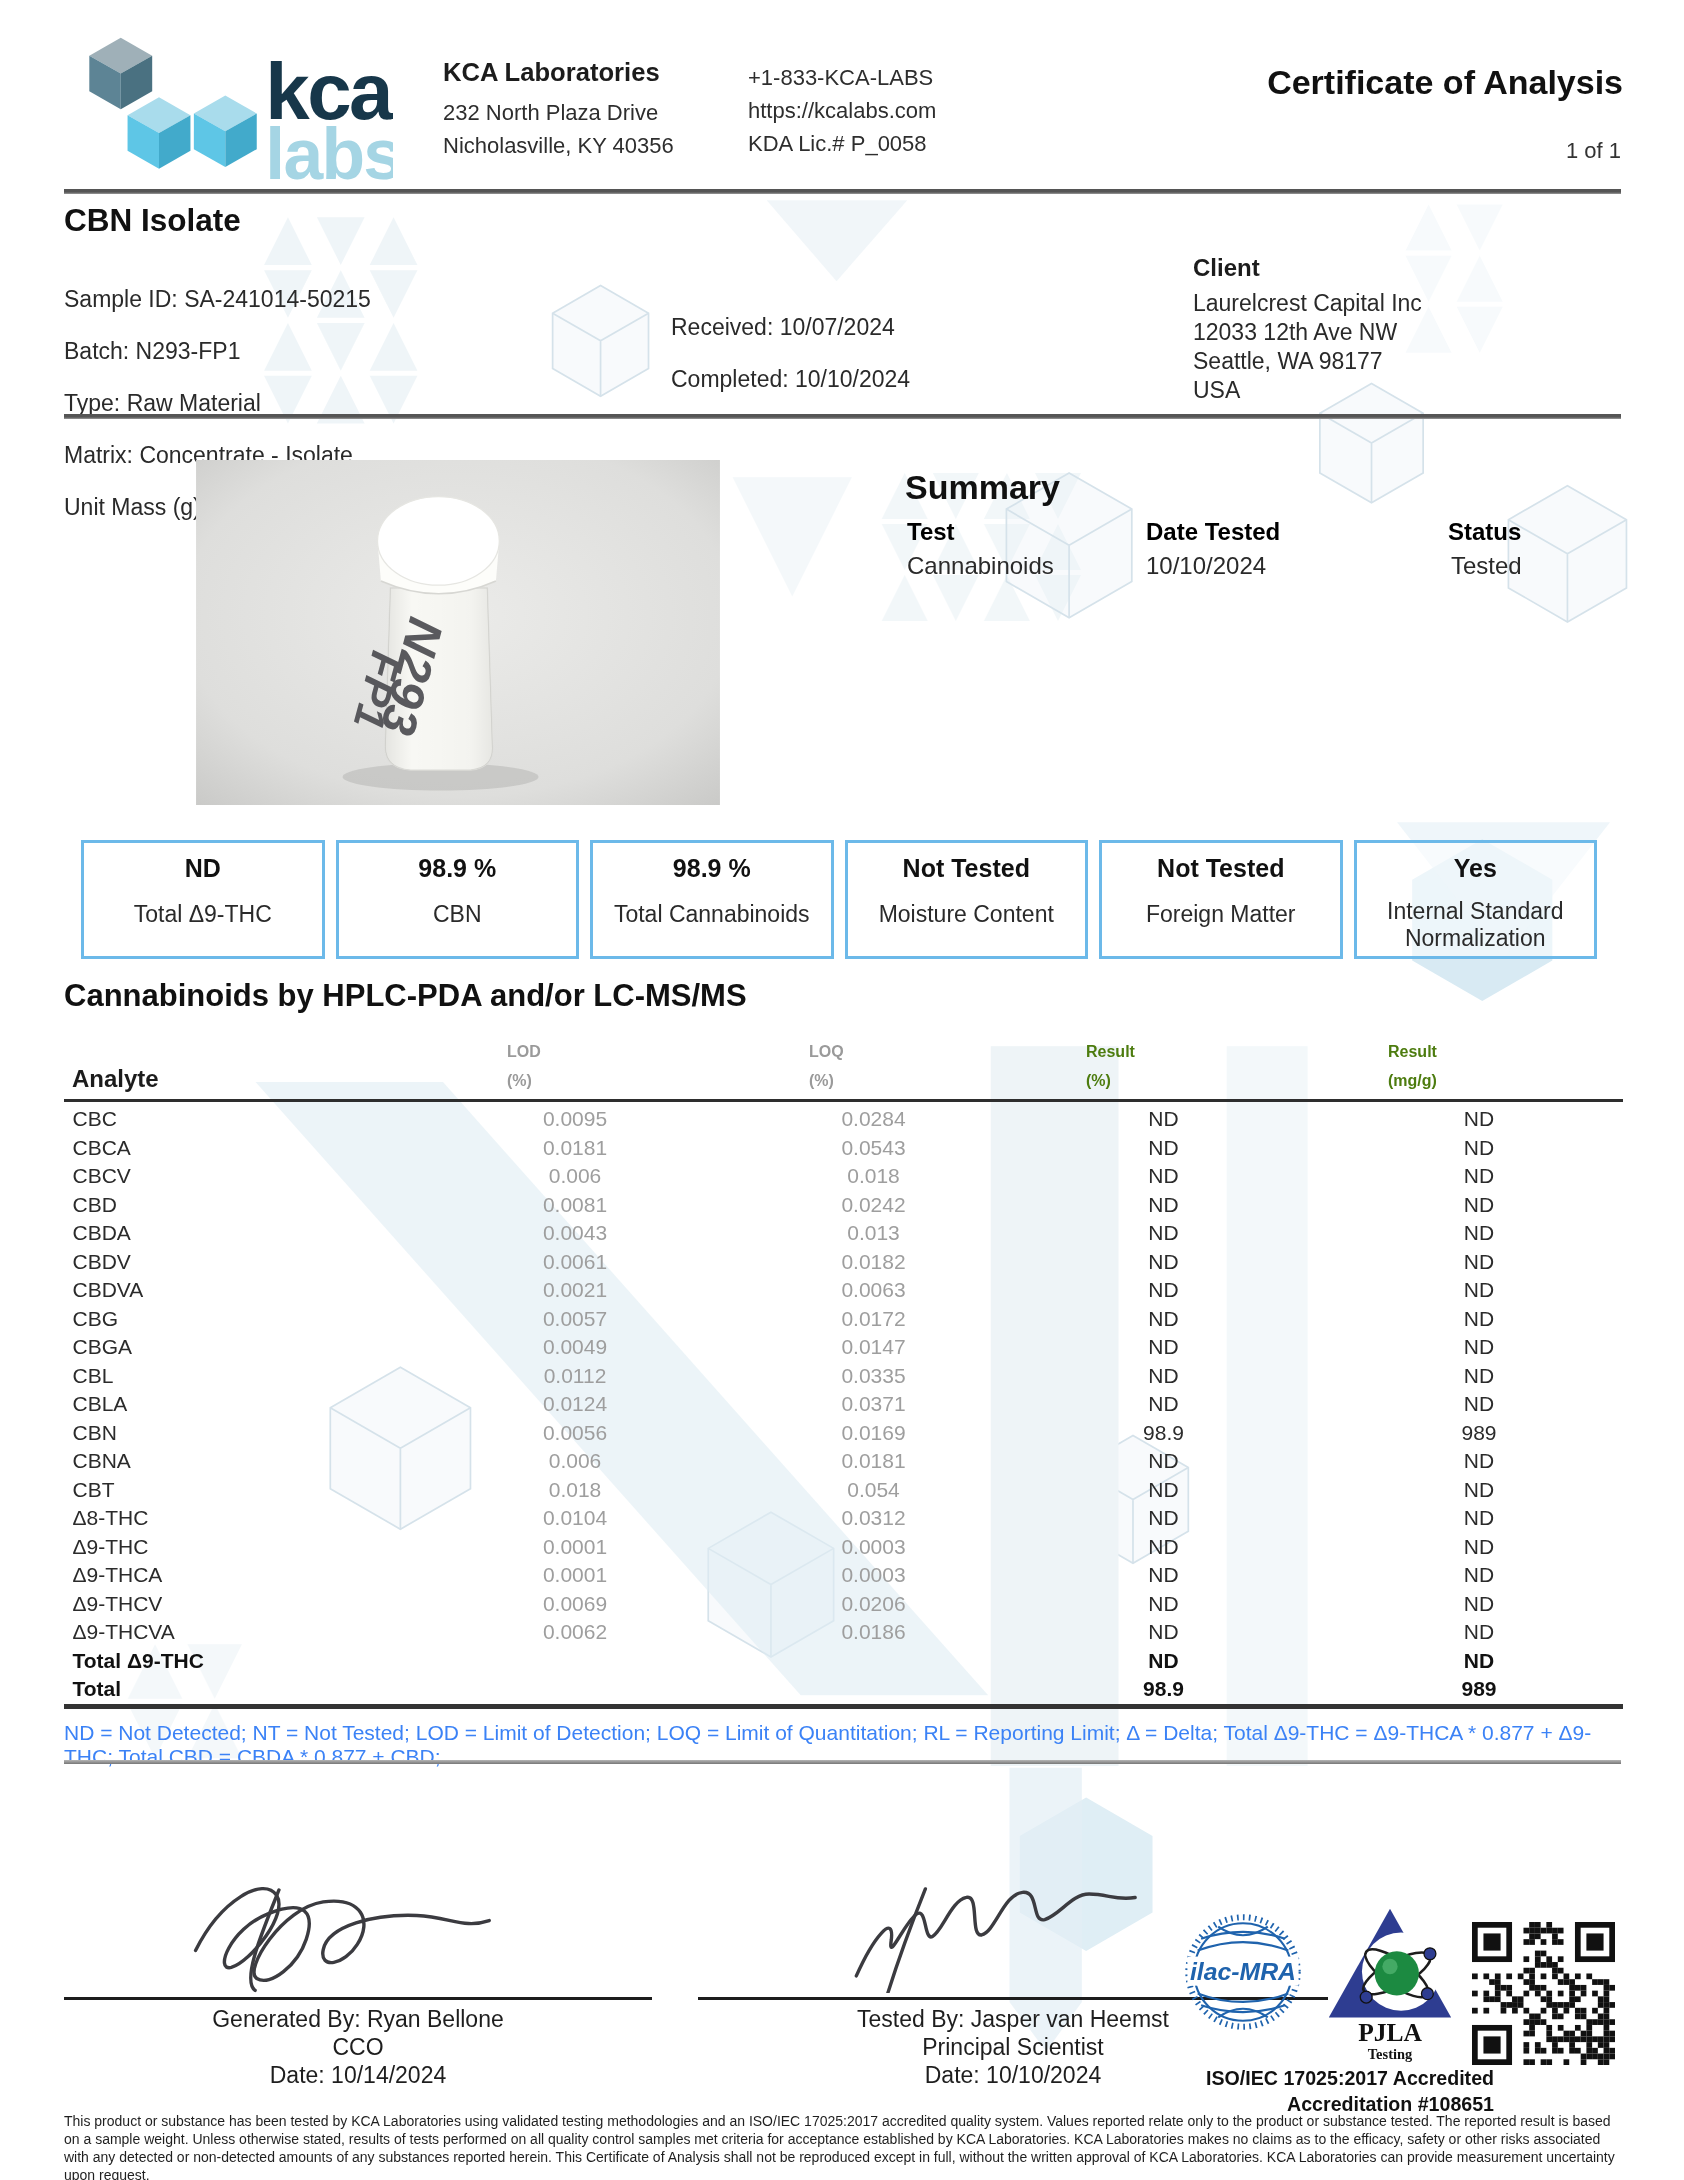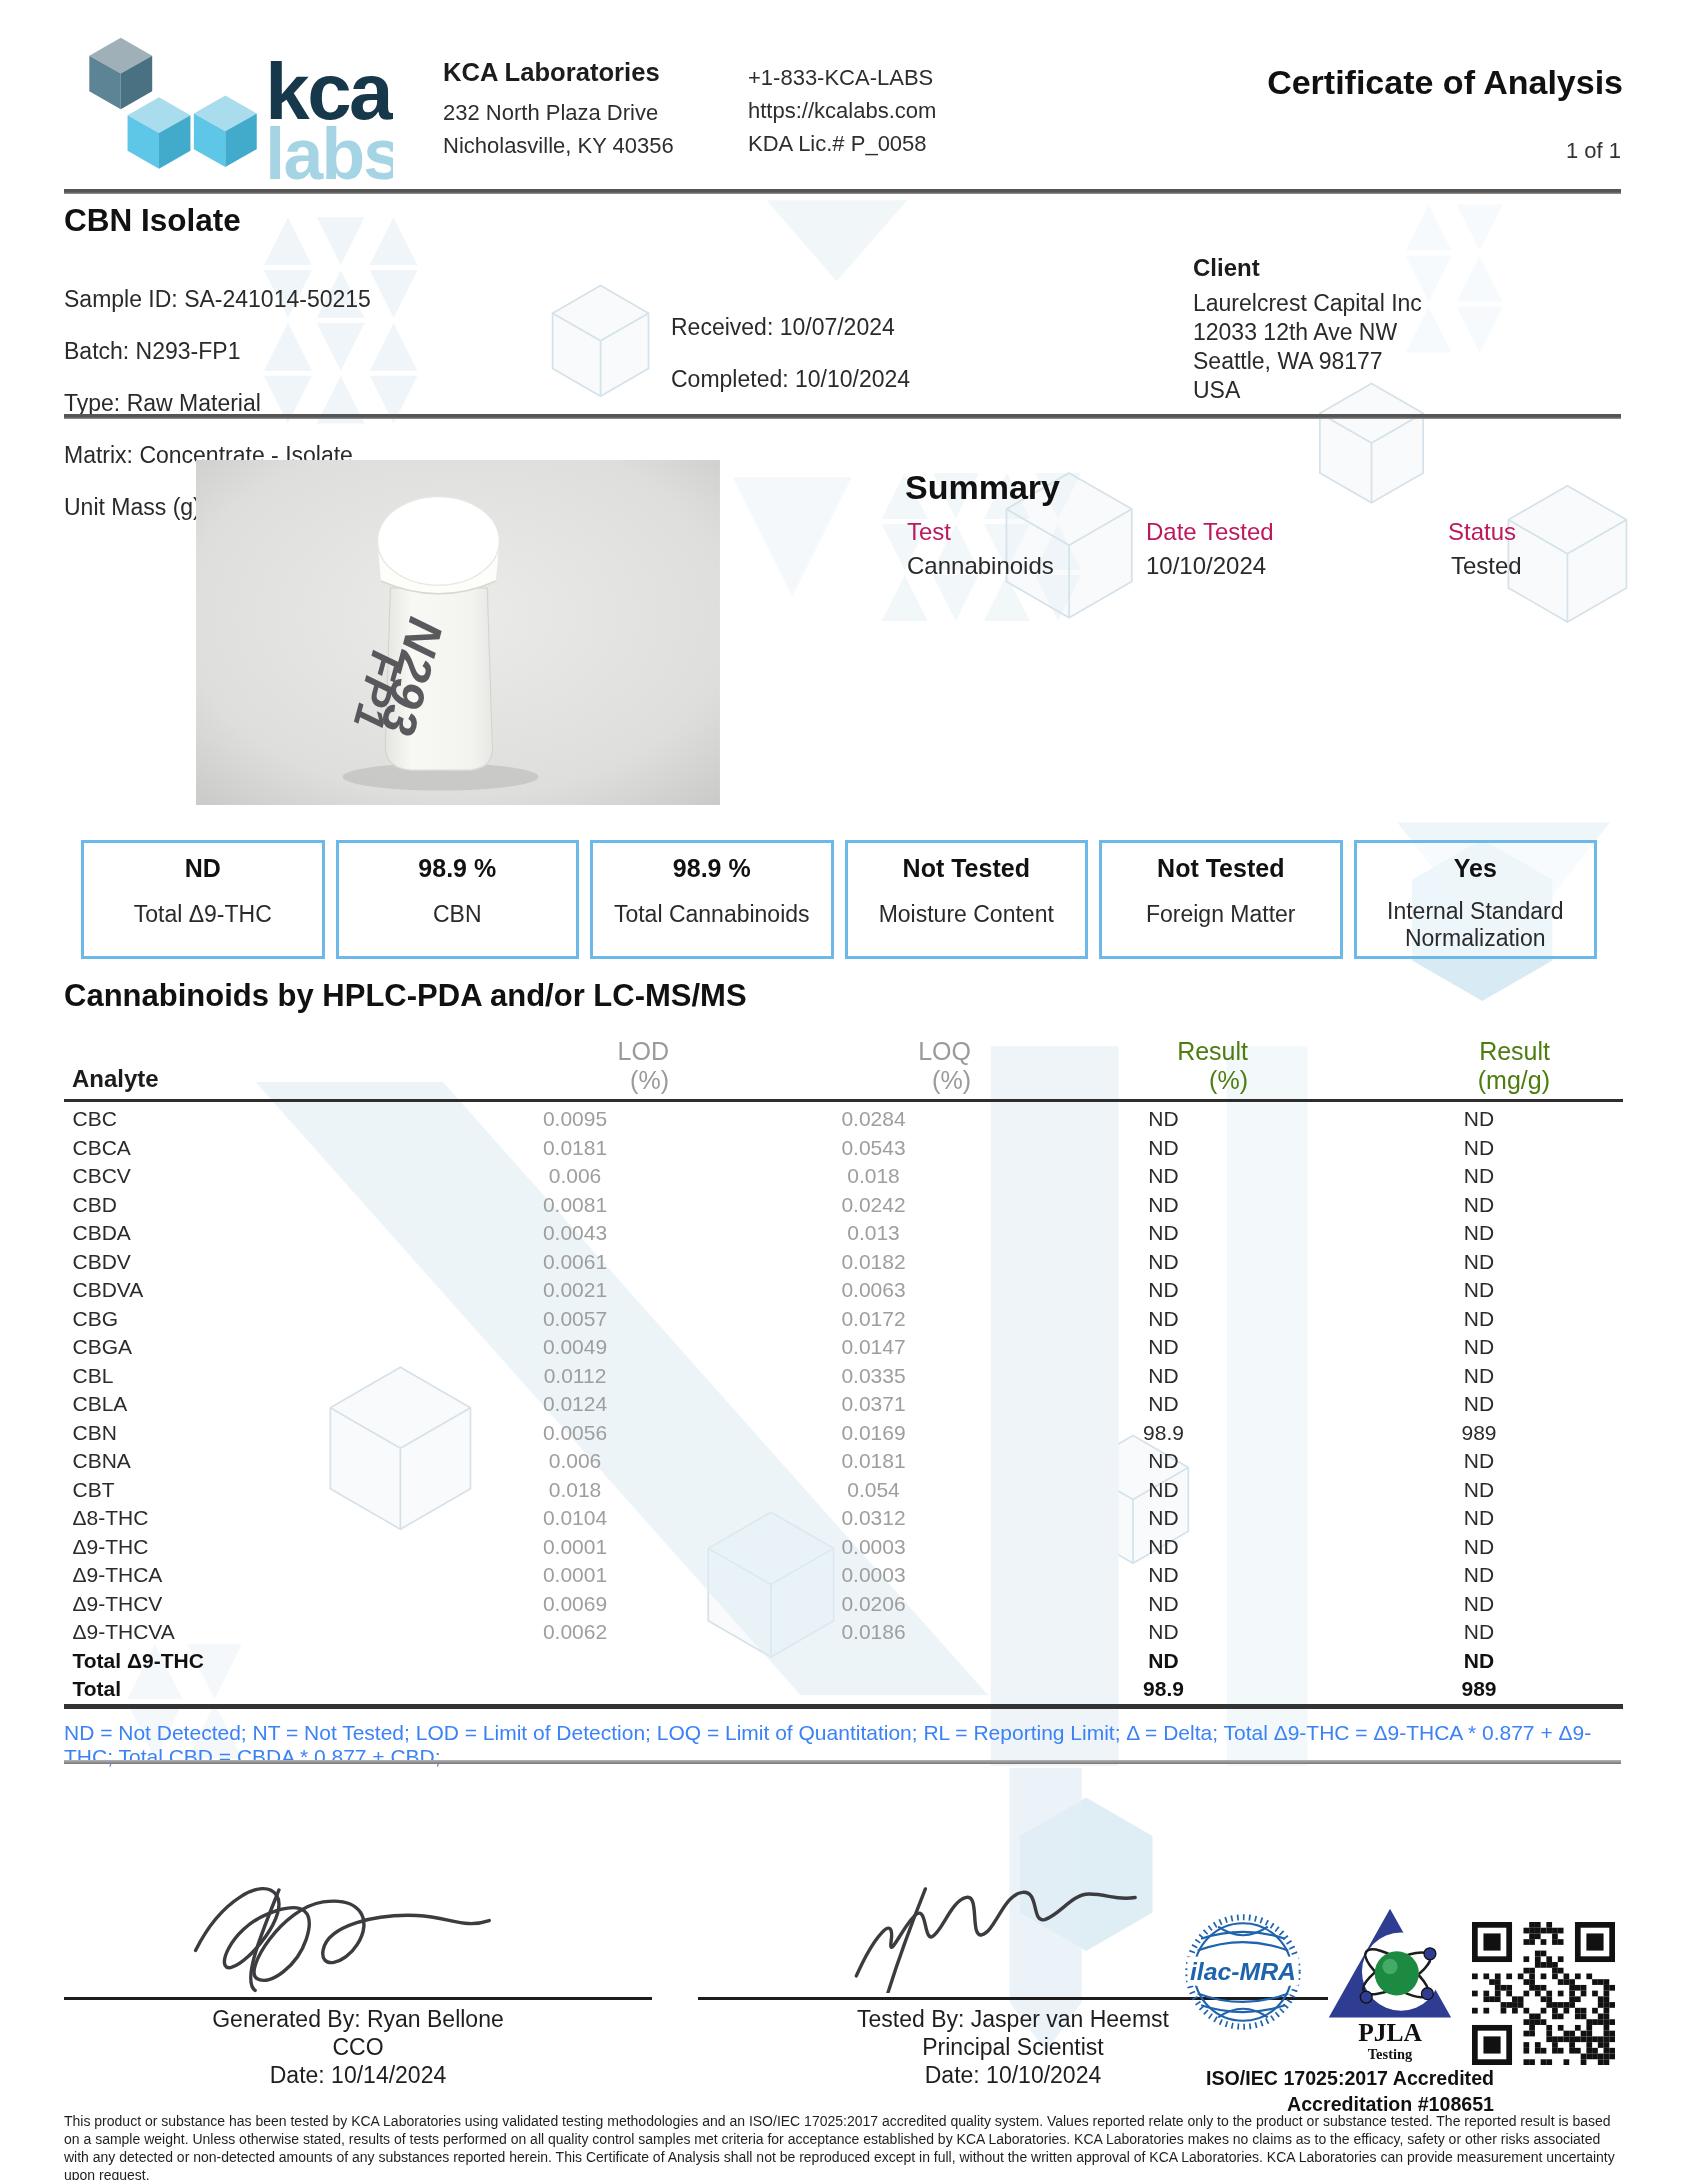--- a/index.html
+++ b/index.html
@@ -16,29 +16,29 @@
         background:linear-gradient(180deg,#b5b5b5,#777);z-index:2;}
   .lab-name{font-size:25.6px;font-weight:bold;color:#1c1c1c;margin:0 0 8.5px 0;}
   .hline{font-size:22px;line-height:33px;color:#2e2e2e;}
   .doc-title{font-size:34px;font-weight:bold;color:#111;}
   .page-ind{font-size:22px;color:#333;}
   .product{font-size:31.5px;font-weight:bold;color:#111;}
   .sline{font-size:23px;line-height:28px;color:#2a2a2a;margin-top:24px;}
   .cline{font-size:23px;line-height:29px;color:#2a2a2a;}
   .chead{font-size:24px;font-weight:bold;color:#1c1c1c;}
   .sum-h{font-size:34px;font-weight:bold;color:#111;}
-  .sum-label{font-size:24px;font-weight:normal;color:#be185d;}
+  .sum-label{font-size:24px;font-weight:bold;color:#000000;}
   .sum-val{font-size:24px;color:#2a2a2a;}
   .boxes{position:absolute;left:81px;top:840px;width:1516px;height:119px;display:flex;gap:11px;z-index:2;}
   .rbox{flex:1;border:3.4px solid #6cb9e9;background:rgba(255,255,255,.55);
         display:flex;flex-direction:column;align-items:center;padding:11px 5.1px 5.1px;}
   .rbox .v{font-size:25px;font-weight:bold;color:#111;}
   .rbox .l{font-size:23px;color:#2a2a2a;margin-top:18px;text-align:center;line-height:27px;}
   .sec-title{font-size:31px;font-weight:bold;color:#111;}
-  .thead2{position:absolute;width:162px;text-align:right;font-weight:normal;line-height:29px;font-size:25px;z-index:2;}
+  .thead2{position:absolute;width:162px;text-align:left;font-weight:bold;line-height:29px;font-size:16px;z-index:2;}
   .gray{color:#9a9a9a;} .dark{color:#4d7c0f;}
   .trows{position:absolute;left:64px;top:1105px;width:1559px;z-index:2;}
   .trow{display:grid;grid-template-columns:332px 358px 239px 341px 290px;height:28.5px;
         align-items:center;font-size:21px;color:#2b2b2b;}
   .trow span{display:block;}
   .trow span:not(:first-child){text-align:center;}
   .trow .c-lod,.trow .c-loq{color:#9e9e9e;}
   .trow .c-analyte{padding-left:8.5px;}
   .trow.total{font-weight:bold;color:#111;}
   .footnote{font-size:21px;color:#3b82f6;}

